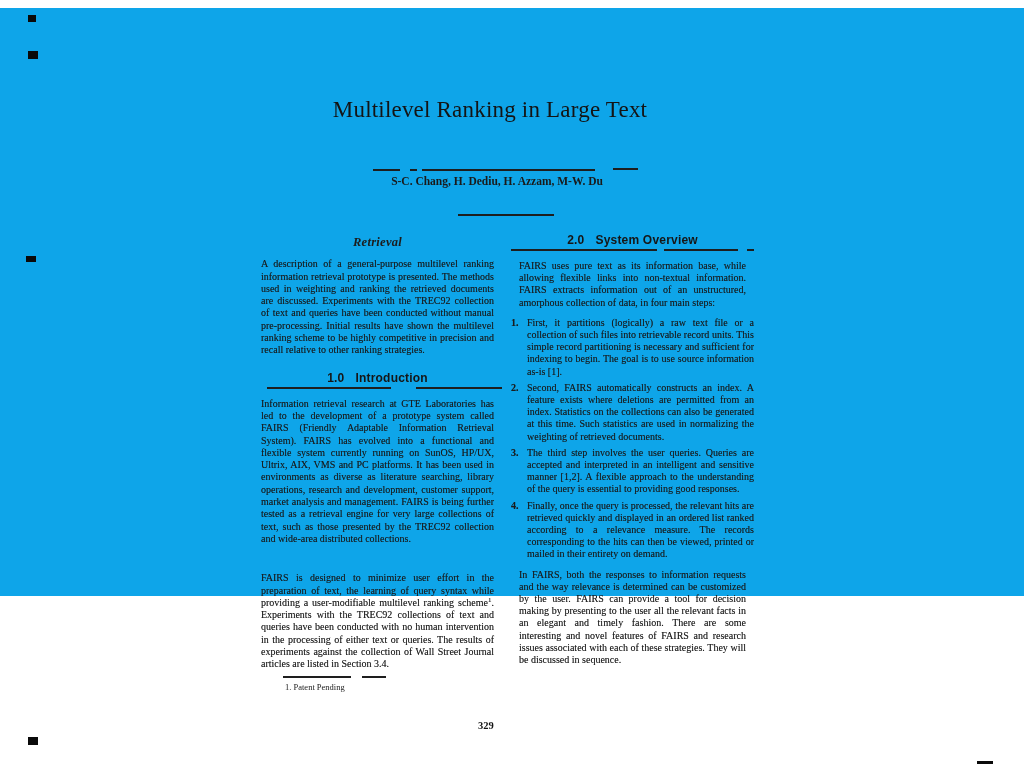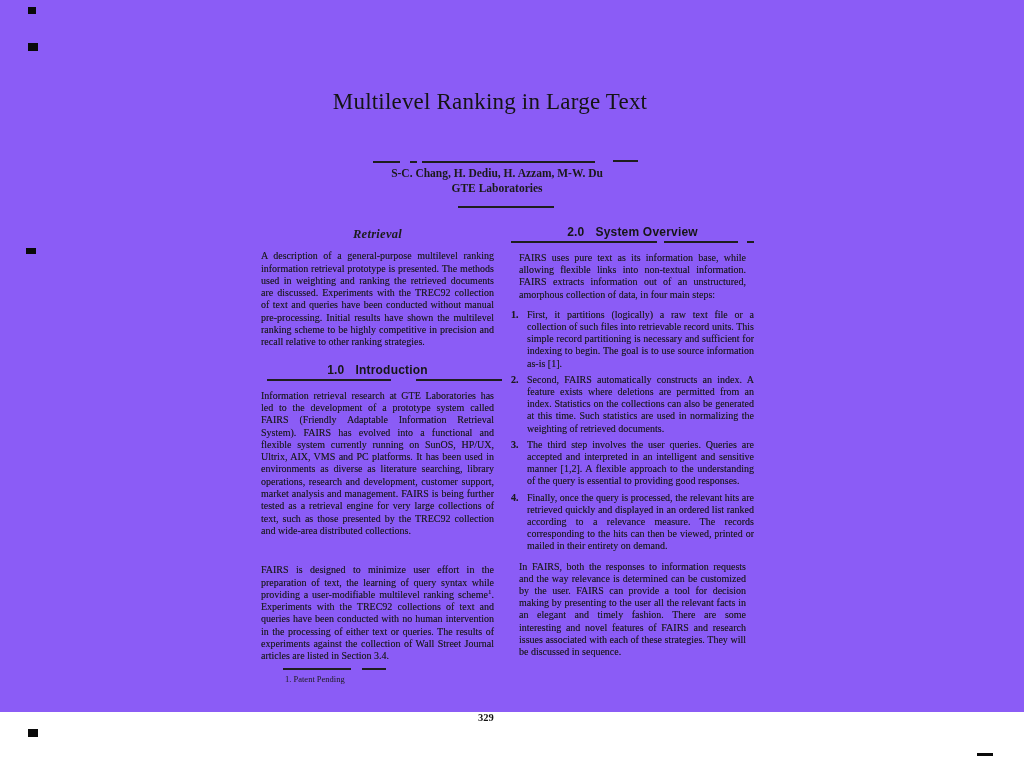--- a/index.html
+++ b/index.html
@@ -1,20 +1,20 @@
 <!DOCTYPE html>
 <html><head>
 <meta charset="utf-8">
 <style>
   html,body{margin:0;padding:0;}
   body{
     width:1024px;height:768px;background:#ffffff;overflow:hidden;
     font-family:"Liberation Serif", serif;color:#1c1c1c;
   }
-  .page{position:absolute;left:0;top:0;width:1024px;height:712px;background:#8b5cf6;}
+  .page{position:absolute;left:0;top:8px;width:1024px;height:588px;background:#0ea5e9;}
 
   
   .scan-mark{position:absolute;background:#0a0a0a;}
 
   
   .title-block{
     position:absolute;left:280px;top:86px;width:420px;text-align:center;
     font-size:23px;line-height:31px;color:#141414;letter-spacing:.2px;
   }
   .rule{position:absolute;background:#1e1e1e;}
@@ -85,21 +85,20 @@
   <div class="title-block">
     <div>Multilevel Ranking in Large Text</div>
   </div>
 
   <div class="rule" style="left:373px;top:161px;width:27px;height:2px;"></div>
   <div class="rule" style="left:410px;top:161px;width:7px;height:2px;"></div>
   <div class="rule" style="left:422px;top:161px;width:173px;height:2px;"></div>
   <div class="rule" style="left:613px;top:160px;width:25px;height:2px;"></div>
 
   <div class="authors">S-C. Chang, H. Dediu, H. Azzam, M-W. Du</div>
-  <div class="affiliation">GTE Laboratories</div>
   <div class="rule" style="left:458px;top:206px;width:96px;height:2px;"></div>
 
   <div class="col col-left">
 
     <div class="abstract-heading">Retrieval</div>
     <p>A description of a general-purpose multilevel ranking information retrieval prototype is presented. The methods used in weighting and ranking the retrieved documents are discussed. Experiments with the TREC92 collection of text and queries have been conducted without manual pre-processing. Initial results have shown the multilevel ranking scheme to be highly competitive in precision and recall relative to other ranking strategies.</p>
 
     <div class="section-heading intro-h">
       <span class="sec-num">1.0</span><span>Introduction</span>
       <div class="hseg" style="left:14px;bottom:-3px;width:124px;height:2px;"></div>

